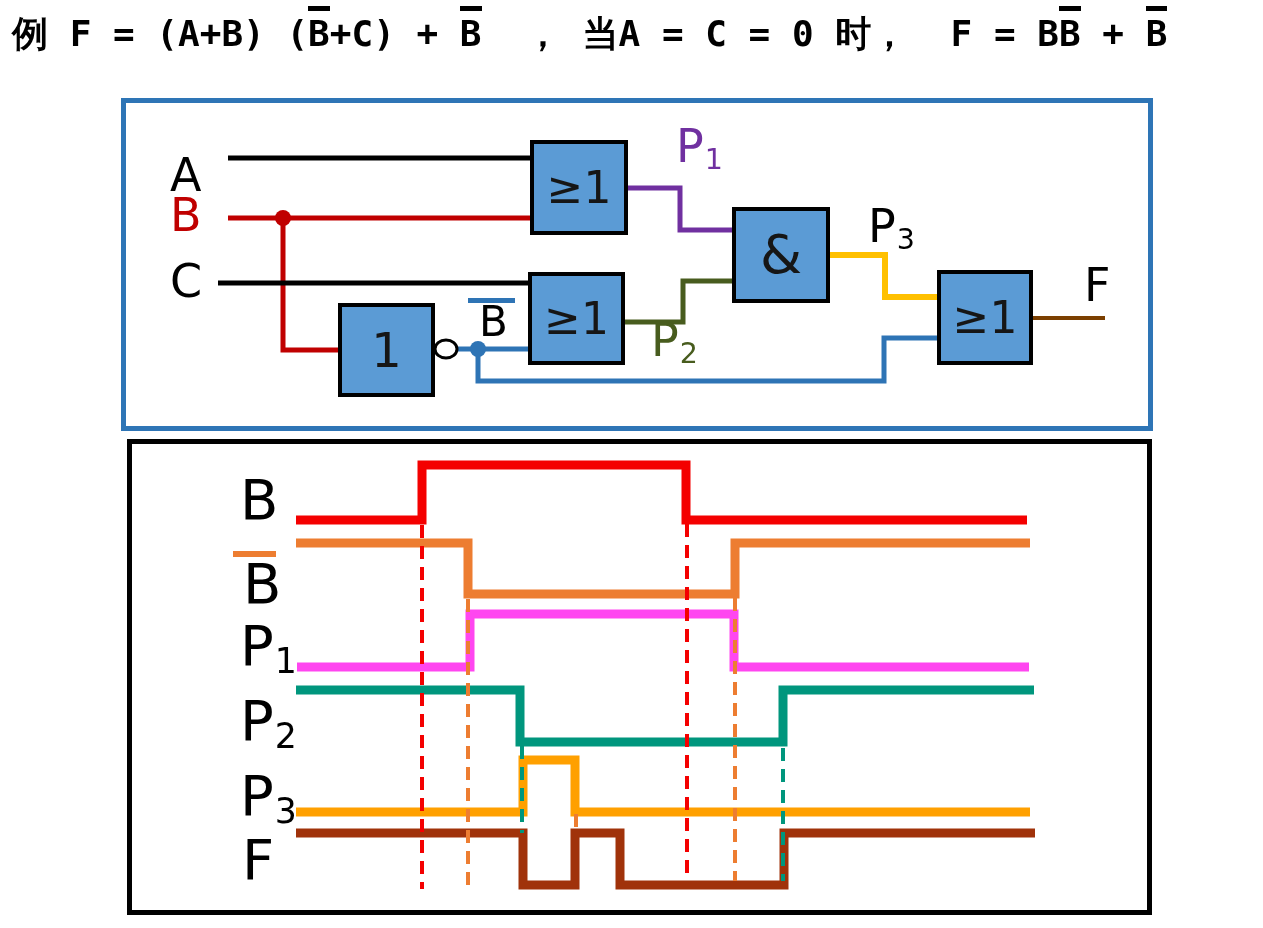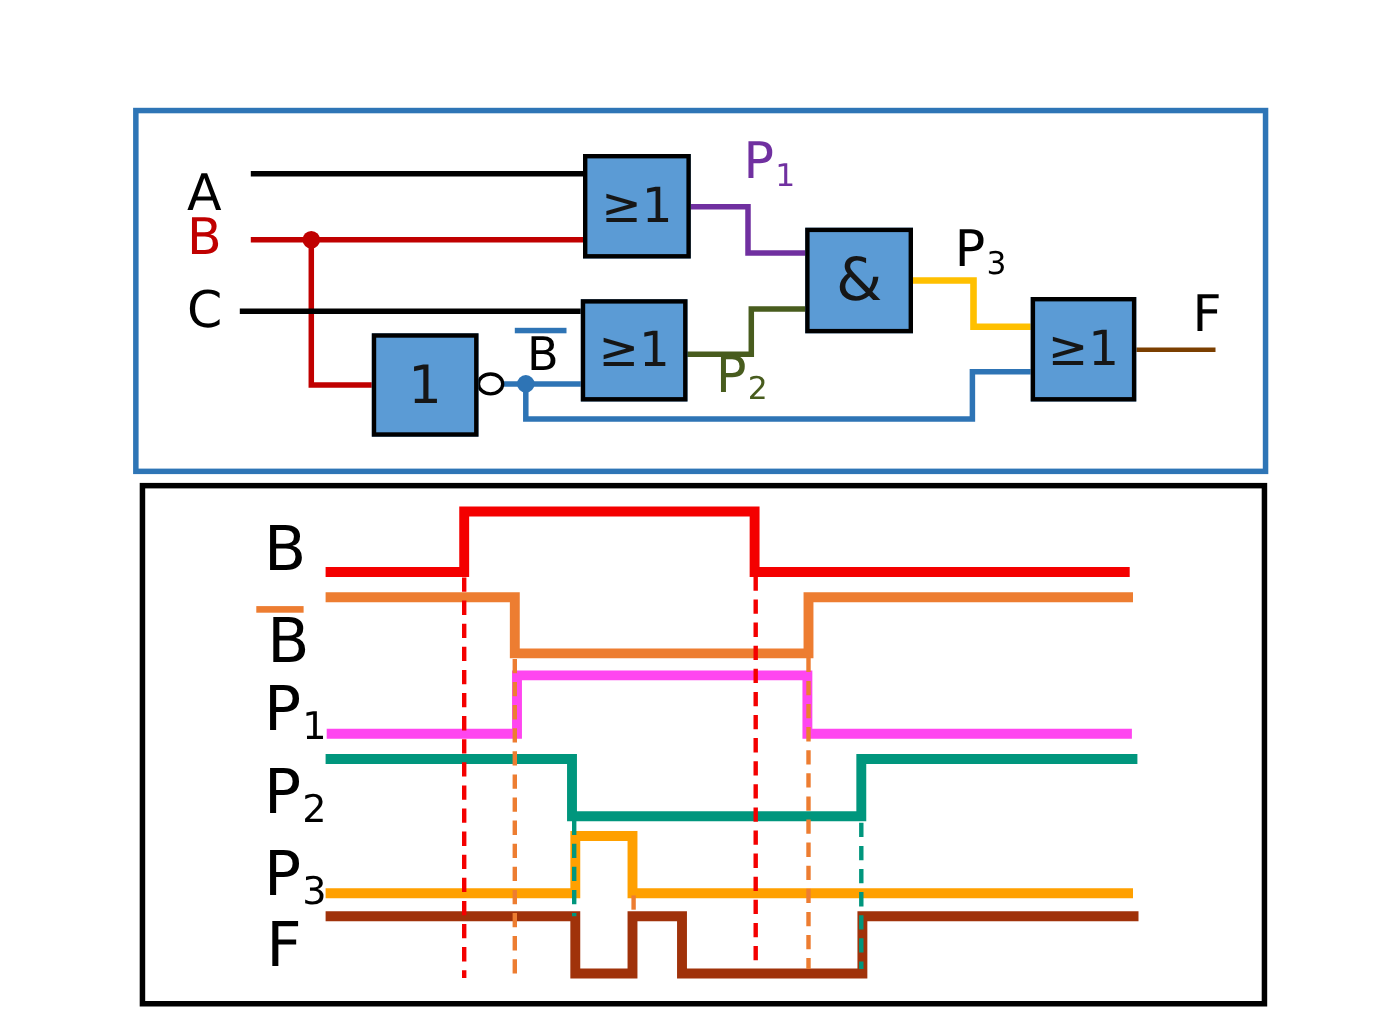--- a/index.html
+++ b/index.html
@@ -14,20 +14,21 @@
   .gate{position:absolute;box-sizing:border-box;border:4px solid #000;display:flex;
         align-items:center;justify-content:center;color:#161616;z-index:3;line-height:1;}
   .lbl{position:absolute;line-height:1;white-space:nowrap;z-index:4;}
   .lbl .sub{font-size:0.62em;position:relative;top:0.24em;margin-left:1px;}
   .bar{position:absolute;z-index:4;}
 </style>
 </head>
 <body>
 
 <div id="stage">
+  <div id="page-title"><span>例 F = (A+B) (</span><span class="ov">B</span><span>+C) + </span><span class="ov">B</span><span>  ， 当A = C = 0 时，  F = B</span><span class="ov">B</span><span> + </span><span class="ov">B</span></div>
   <svg id="wire-layer" width="1263" height="928" viewBox="0 0 1263 928">
       <polyline points="228,158 530,158" fill="none" stroke="#000000" stroke-width="5" stroke-linejoin="miter"></polyline>
       <polyline points="228,218 530,218" fill="none" stroke="#C00000" stroke-width="5" stroke-linejoin="miter"></polyline>
       <polyline points="283,218 283,350 338,350" fill="none" stroke="#C00000" stroke-width="5" stroke-linejoin="miter"></polyline>
       <polyline points="218,283 528,283" fill="none" stroke="#000000" stroke-width="5" stroke-linejoin="miter"></polyline>
       <polyline points="628,188 680,188 680,230 732,230" fill="none" stroke="#7030A0" stroke-width="5" stroke-linejoin="miter"></polyline>
       <polyline points="623,322 683,322 683,281 732,281" fill="none" stroke="#485C1E" stroke-width="5" stroke-linejoin="miter"></polyline>
       <polyline points="830,255 885,255 885,297 937,297" fill="none" stroke="#FFC000" stroke-width="6" stroke-linejoin="miter"></polyline>
       <polyline points="457,349 528,349" fill="none" stroke="#2E74B5" stroke-width="5" stroke-linejoin="miter"></polyline>
       <polyline points="478,349 478,381 884,381 884,338 937,338" fill="none" stroke="#2E74B5" stroke-width="5" stroke-linejoin="miter"></polyline>

